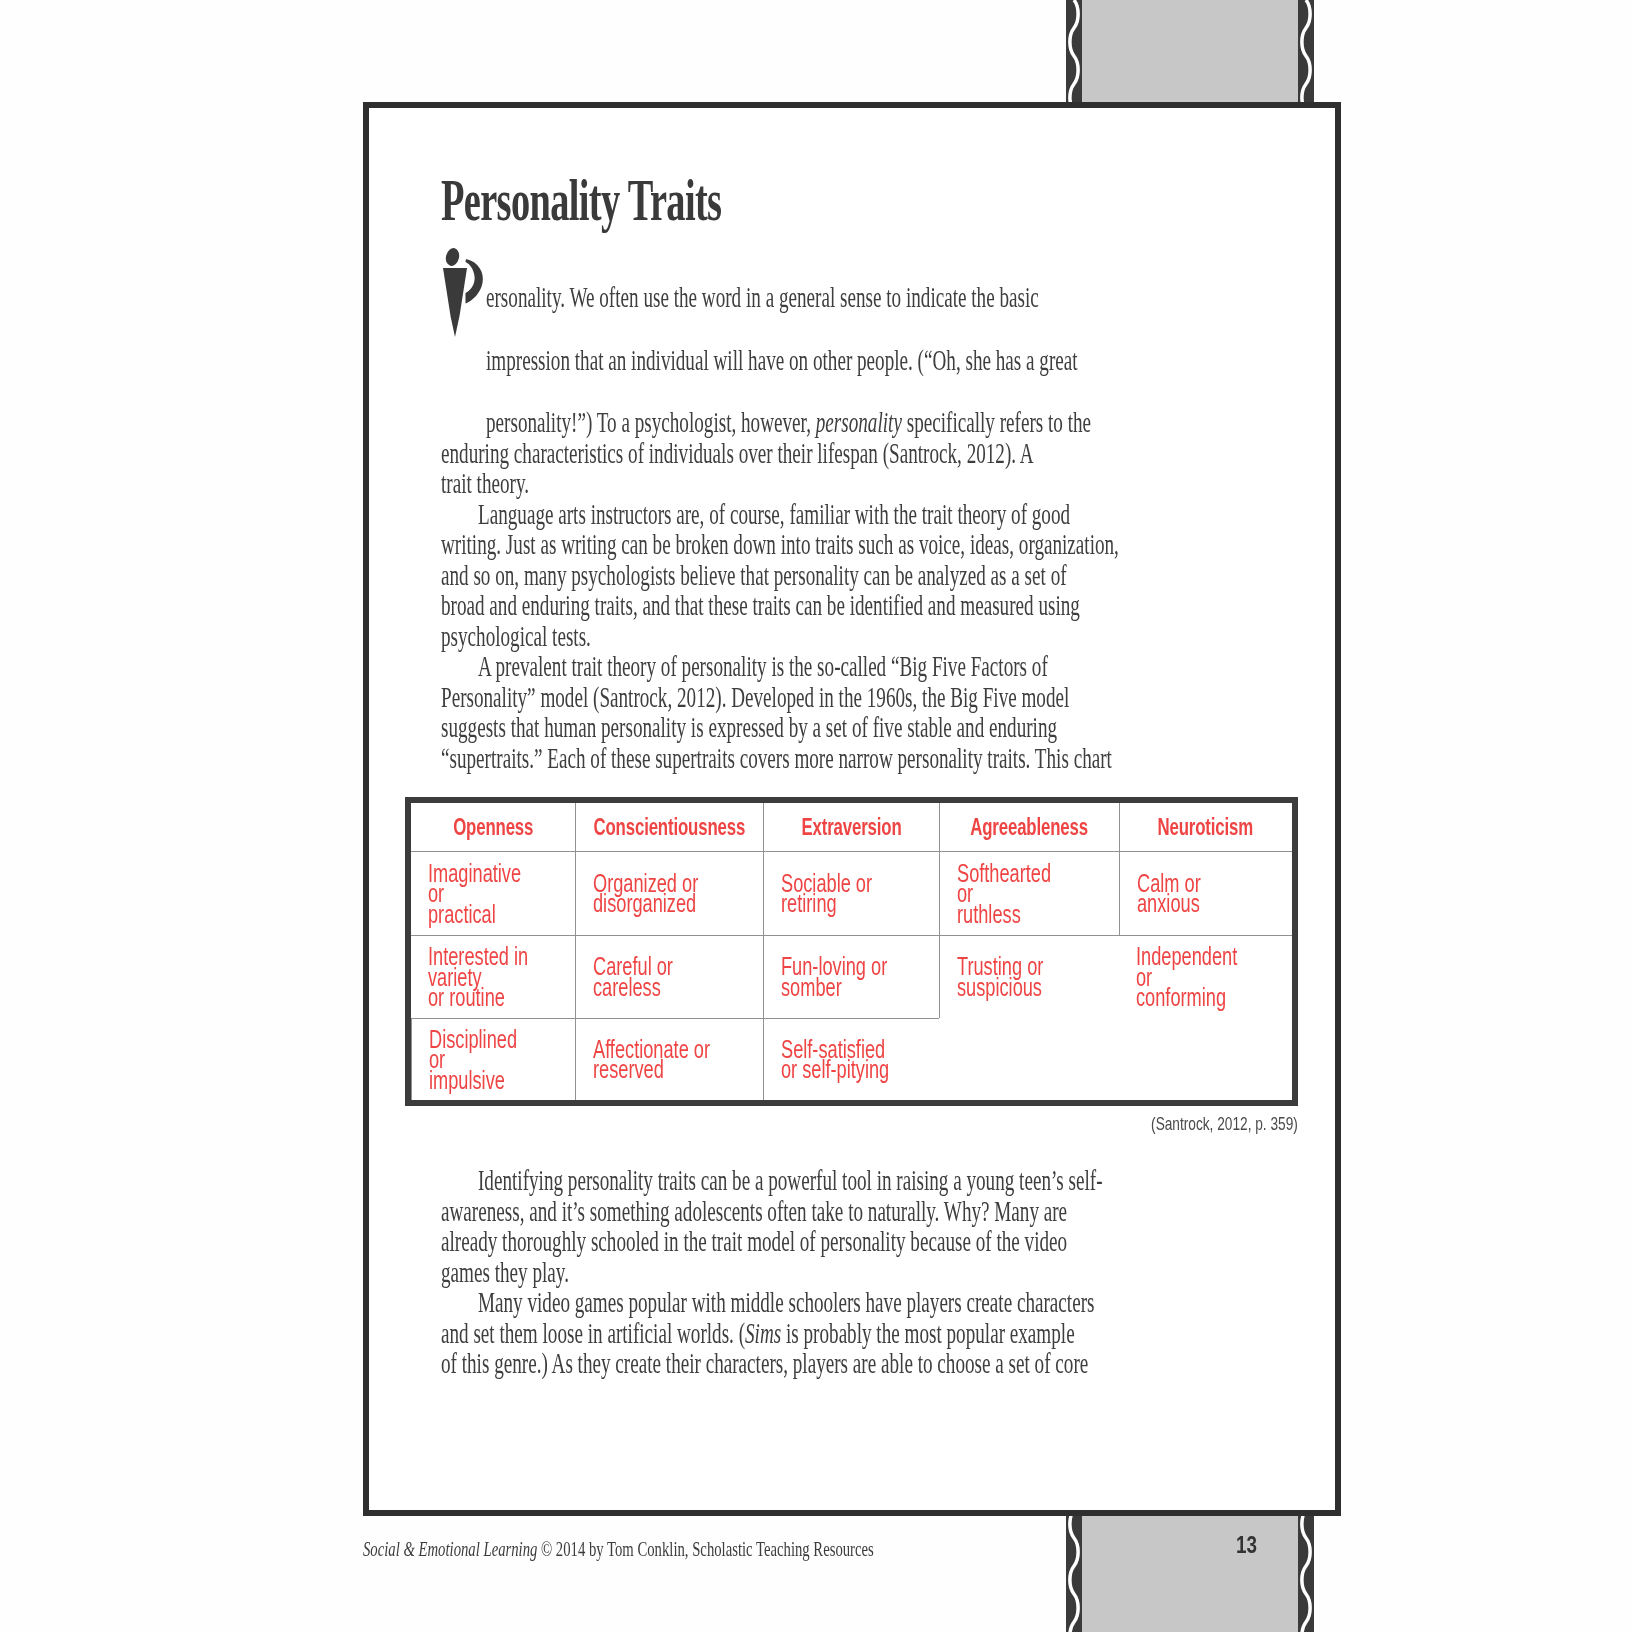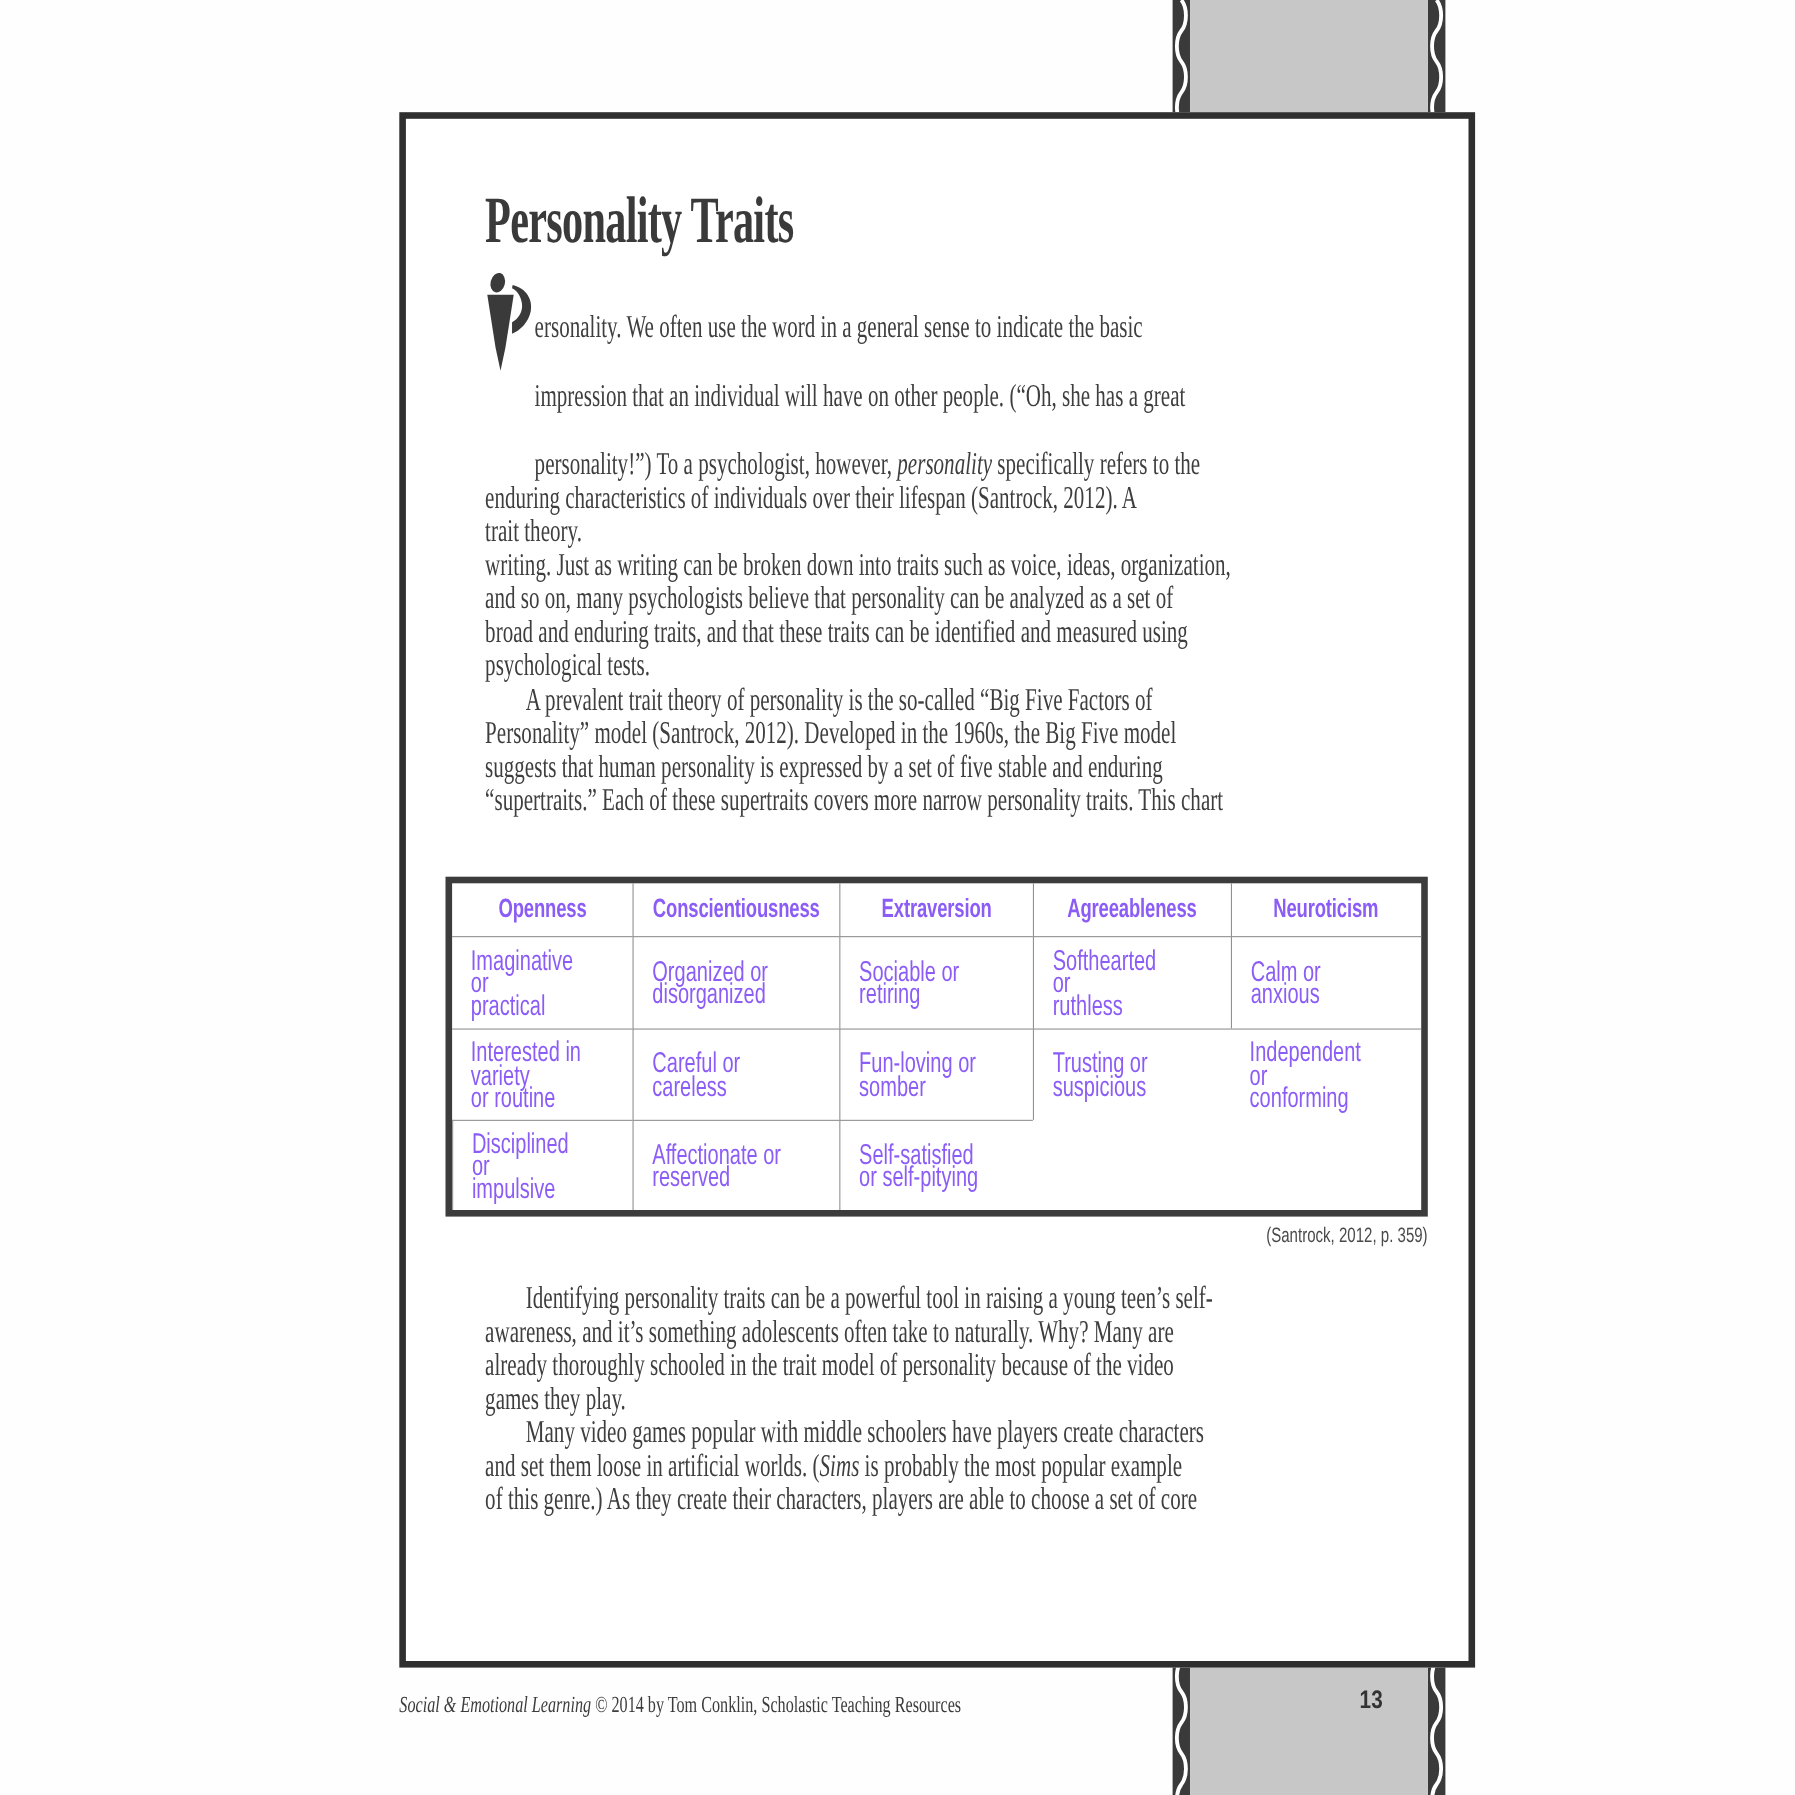--- a/index.html
+++ b/index.html
@@ -34,21 +34,21 @@
   .bl .sc{display:inline-block;transform:scaleX(0.66);transform-origin:0 50%;white-space:pre;}
   .pad45{padding-left:45px;margin-top:32px;}
   .ind37{padding-left:37px;}
   
   #traits-table{
     position:absolute;left:405px;top:797px;width:893px;z-index:3;
     box-sizing:border-box;border:6px solid #3c3c3c;background:#fff;
     display:grid;
     grid-template-columns:164px 187.5px 176.5px 179.5px 173.5px;
     grid-template-rows:48px 83.5px 83.5px 81.5px;
-    font-family:"Liberation Sans", sans-serif;color:#8b5cf6;
+    font-family:"Liberation Sans", sans-serif;color:#ef4444;
   }
   .cell{box-sizing:border-box;display:flex;align-items:center;overflow:visible;}
   .hcell{justify-content:center;font-weight:bold;font-size:24px;letter-spacing:-0.2px;}
   .hcell .sc{display:inline-block;transform:scaleX(0.70);transform-origin:50% 50%;white-space:nowrap;}
   .dcell{padding-left:17px;font-size:26px;line-height:20.5px;}
   .dcell .sc{display:inline-block;transform:scaleX(0.70);transform-origin:0 50%;white-space:pre-line;}
   .bL{border-left:1.5px solid #919191;}
   .bT{border-top:1.5px solid #919191;}
   
   #citation{
@@ -117,20 +117,21 @@
     </svg>
   </div>
 
   <div id="blockA" class="textblock">
     <div class="bl pad45"><span class="sc">ersonality. We often use the word in a general sense to indicate the basic</span></div>
     <div class="bl pad45"><span class="sc">impression that an individual will have on other people. (“Oh, she has a great</span></div>
     <div class="bl pad45"><span class="sc"><span>personality!”) To a psychologist, however, </span><span class="it">personality</span><span> specifically refers to the</span></span></div>
     <div class="bl"><span class="sc">enduring characteristics of individuals over their lifespan (Santrock, 2012). A</span></div>
     <div class="bl"><span class="sc">trait theory.</span></div>
 
+    <div class="bl ind37"><span class="sc">Language arts instructors are, of course, familiar with the trait theory of good</span></div>
     <div class="bl"><span class="sc">writing. Just as writing can be broken down into traits such as voice, ideas, organization,</span></div>
     <div class="bl"><span class="sc">and so on, many psychologists believe that personality can be analyzed as a set of</span></div>
     <div class="bl"><span class="sc">broad and enduring traits, and that these traits can be identified and measured using</span></div>
     <div class="bl"><span class="sc">psychological tests.</span></div>
 
     <div class="bl ind37"><span class="sc">A prevalent trait theory of personality is the so-called “Big Five Factors of</span></div>
     <div class="bl"><span class="sc">Personality” model (Santrock, 2012). Developed in the 1960s, the Big Five model</span></div>
     <div class="bl"><span class="sc">suggests that human personality is expressed by a set of five stable and enduring</span></div>
     <div class="bl"><span class="sc">“supertraits.” Each of these supertraits covers more narrow personality traits. This chart</span></div>
   </div>

